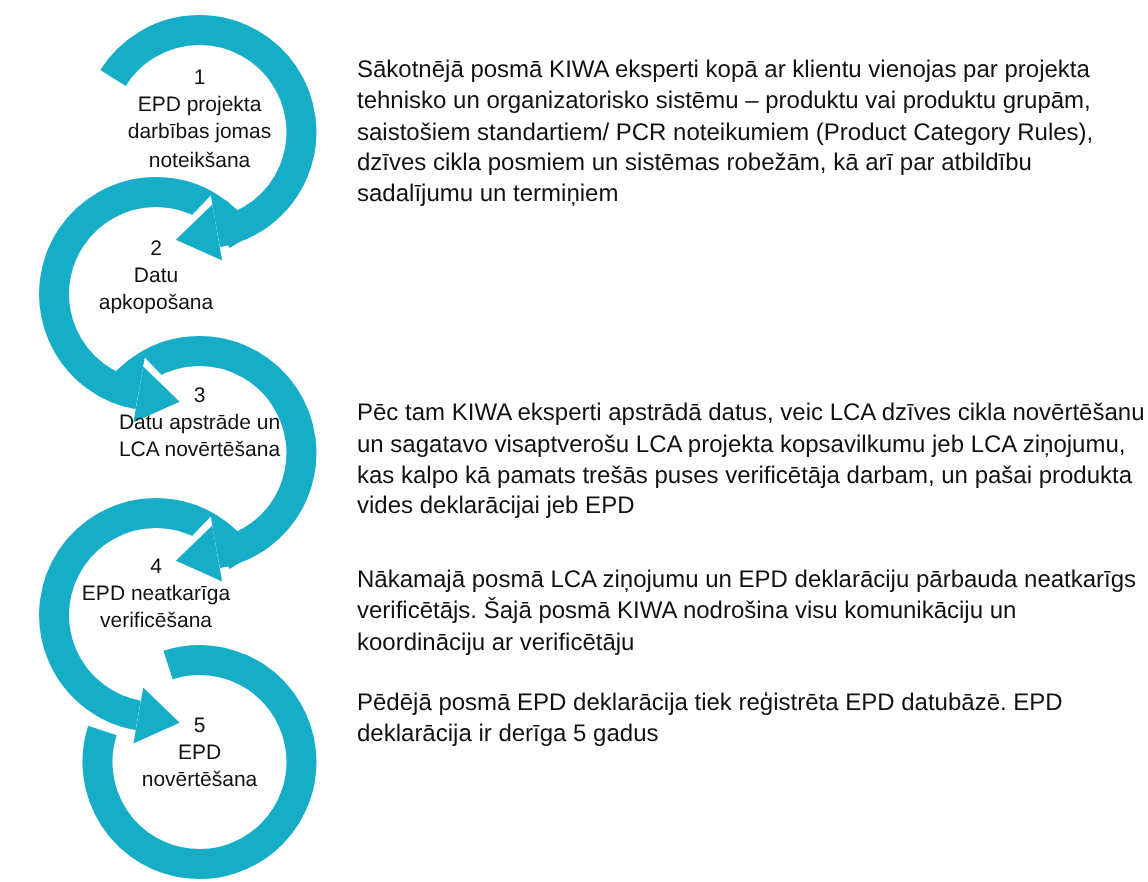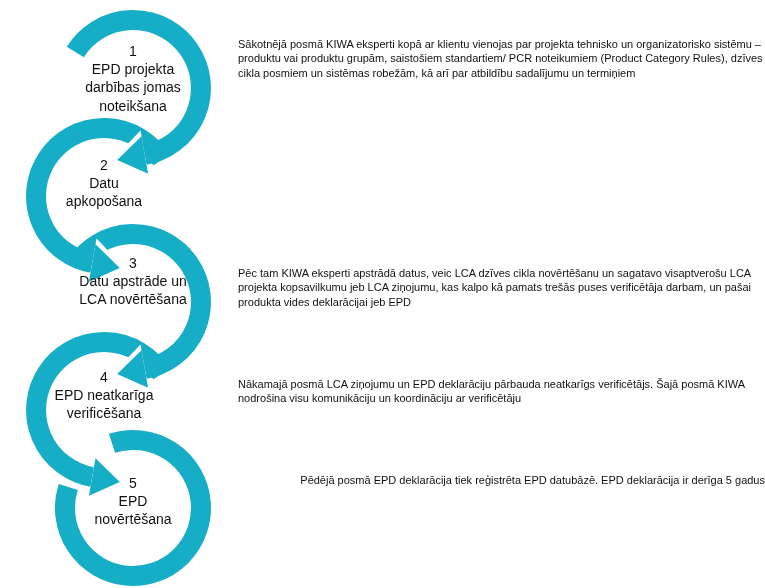--- a/index.html
+++ b/index.html
@@ -28,21 +28,21 @@
     line-height:1.3;
     color:var(--text-color);
     z-index:2;
   }
   .step-label .num{font-size:14px;}
   .step-label .lbl{white-space:pre-line;}
   .desc{
     position:absolute;
     left:238px;
     width:527px;
-    font-size:11px;
+    font-size:16px;
     line-height:1.3;
     color:var(--text-color);
     text-align:left;
   }
 </style>
 </head>
 <body>
 
 <div class="canvas">
 
@@ -94,15 +94,15 @@
   </div>
   <div class="step-label" style="left:53px;top:474px;">
     <div class="num">5</div>
     <div class="lbl">EPD
 novērtēšana</div>
   </div>
 
   <div class="desc" style="top:37px;">Sākotnējā posmā KIWA eksperti kopā ar klientu vienojas par projekta tehnisko un organizatorisko sistēmu – produktu vai produktu grupām, saistošiem standartiem/ PCR noteikumiem (Product Category Rules), dzīves cikla posmiem un sistēmas robežām, kā arī par atbildību sadalījumu un termiņiem</div>
   <div class="desc" style="top:266px;">Pēc tam KIWA eksperti apstrādā datus, veic LCA dzīves cikla novērtēšanu un sagatavo visaptverošu LCA projekta kopsavilkumu jeb LCA ziņojumu, kas kalpo kā pamats trešās puses verificētāja darbam, un pašai produkta vides deklarācijai jeb EPD</div>
   <div class="desc" style="top:377px;">Nākamajā posmā LCA ziņojumu un EPD deklarāciju pārbauda neatkarīgs verificētājs. Šajā posmā KIWA nodrošina visu komunikāciju un koordināciju ar verificētāju</div>
-  <div class="desc" style="top:473px;text-align:right;">Pēdējā posmā EPD deklarācija tiek reģistrēta EPD datubāzē. EPD deklarācija ir derīga 5 gadus</div>
+  <div class="desc" style="top:459px;">Pēdējā posmā EPD deklarācija tiek reģistrēta EPD datubāzē. EPD deklarācija ir derīga 5 gadus</div>
 
 </div>
 
 </body></html>

